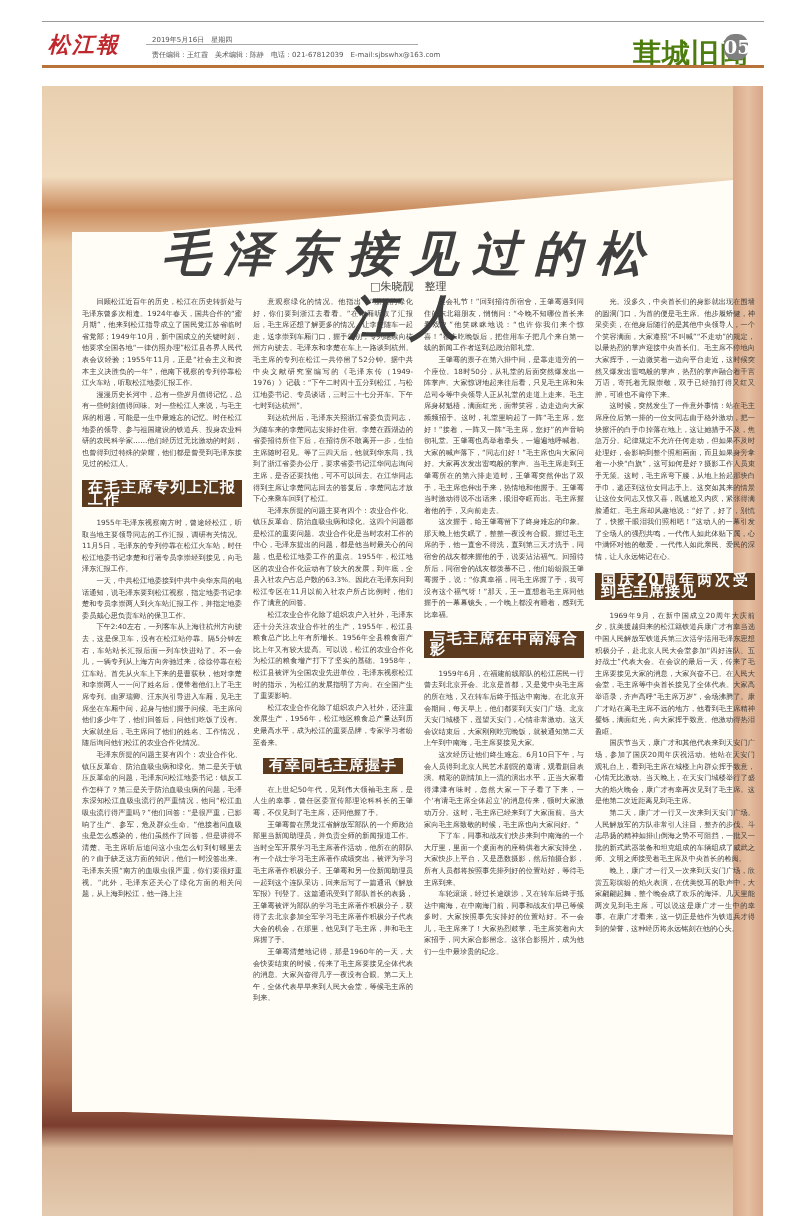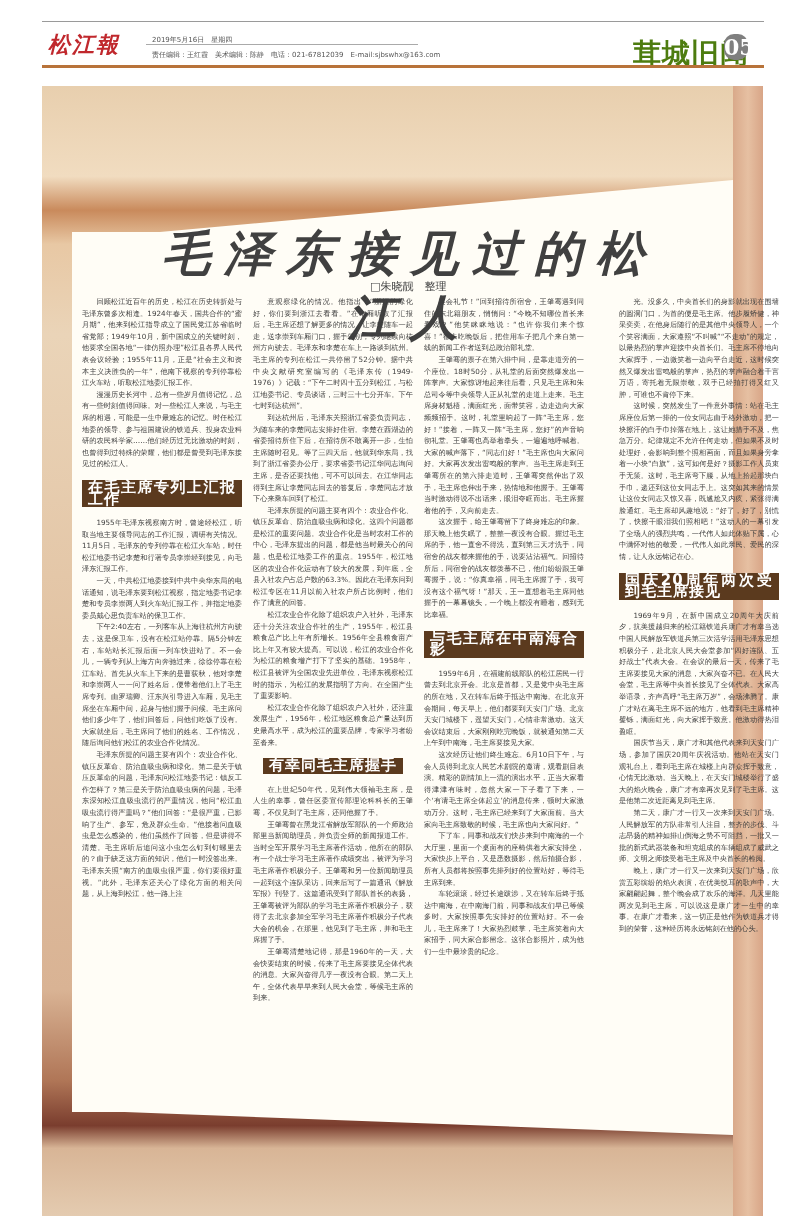--- a/index.html
+++ b/index.html
@@ -4,38 +4,38 @@
 <style>
   html,body{margin:0;padding:0;background:#ffffff;}
   body{width:805px;height:1228px;position:relative;overflow:hidden;font-family:"DejaVu Sans",sans-serif;color:#3a3a3a;}
   .masthead{position:absolute;left:0;top:0;width:805px;height:60px;}
   .top-rule{position:absolute;left:42px;top:21px;width:722px;height:1px;background:#9a9a9a;}
   .logo{position:absolute;left:48px;top:30px;font-family:Liberation Serif, serif;font-size:22px;font-weight:bold;font-style:italic;color:#c0282d;letter-spacing:2px;}
   .meta-line1{position:absolute;left:152px;top:35px;font-size:7px;color:#555;}
   .meta-rule{position:absolute;left:146px;top:44px;width:272px;height:1px;background:#aaa;}
   .meta-line2{position:absolute;left:152px;top:50px;font-size:7px;color:#555;white-space:nowrap;}
   .section-name{position:absolute;left:633px;top:35px;font-family:"DejaVu Serif",serif;font-size:28px;font-weight:bold;color:#4d7c0f;letter-spacing:1px;}
-  .page-num{position:absolute;left:724px;top:34px;width:24px;height:26px;background:#7f7f7f;color:#fff;font-family:"DejaVu Serif",serif;font-weight:bold;font-size:22px;text-align:center;line-height:26px;border-radius:10px;}
+  .page-num{position:absolute;left:724px;top:34px;width:24px;height:26px;background:#7f7f7f;color:#fff;font-family:"DejaVu Serif",serif;font-weight:bold;font-size:19px;text-align:center;line-height:26px;border-radius:10px;}
   .brown-rule{position:absolute;left:42px;top:65px;width:722px;height:3px;background:#b8733a;}
   .paper{position:absolute;left:42px;top:86px;width:721px;height:1130px;
     background:linear-gradient(180deg,#e8cfae 0%,#f1dcc0 8%,#c98a5c 11%,#e8c8a4 14%,#ead4b8 22%,#e2c3a3 50%,#d9b394 80%,#b07657 88%,#7a3d2e 92%,#d8b596 94%,#e4cbb0 100%);}
   .paper-edge{position:absolute;left:733px;top:86px;width:30px;height:1130px;background:linear-gradient(90deg,#d9a98a,#e6c0a2,#d8a587);}
   .panel{position:absolute;left:72px;top:232px;width:661px;height:880px;background:#fffdf6;
     clip-path:polygon(0 0,100% 0,100% 100%,0 100%);}
   .panel-skew-top{position:absolute;left:72px;top:180px;width:661px;height:60px;background:#fffdf6;clip-path:polygon(0 100%,100% 0,100% 100%,0 100%);}
   .panel-skew-bot{position:absolute;left:72px;top:1110px;width:661px;height:25px;background:#fffdf6;clip-path:polygon(0 0,100% 0,100% 100%,0 0);}
   .title{position:absolute;left:160px;top:222px;width:500px;text-align:center;font-family:"DejaVu Serif",serif;font-size:48px;font-weight:bold;font-style:italic;color:#404040;letter-spacing:14px;}
   .byline{position:absolute;left:370px;top:279px;font-size:11px;color:#444;}
   .col{position:absolute;top:296px;width:160px;font-size:7.2px;line-height:11.6px;color:#3d3d3d;text-align:justify;}
   .col p{margin:0;text-indent:2em;}
   .subhead{display:block;margin:10px auto 10px;width:fit-content;background:#5b3a1e;color:#fff;font-size:15px;font-weight:bold;padding:2px 6px;text-indent:0;letter-spacing:1px;}
   #c1{left:82px;}
   #c2{left:253px;}
   #c3{left:424px;}
-  #c4{left:595px;margin-left:24px;}
+  #c4{left:595px;}
 </style>
 </head>
 <body>
 
 <div class="masthead">
   <div class="top-rule"></div>
   <div class="logo">松江報</div>
   <div class="meta-line1">2019年5月16日　星期四</div>
   <div class="meta-rule"></div>
   <div class="meta-line2">责任编辑：王红霞　美术编辑：陈静　电话：021-67812039　E-mail:sjbswhx@163.com</div>

